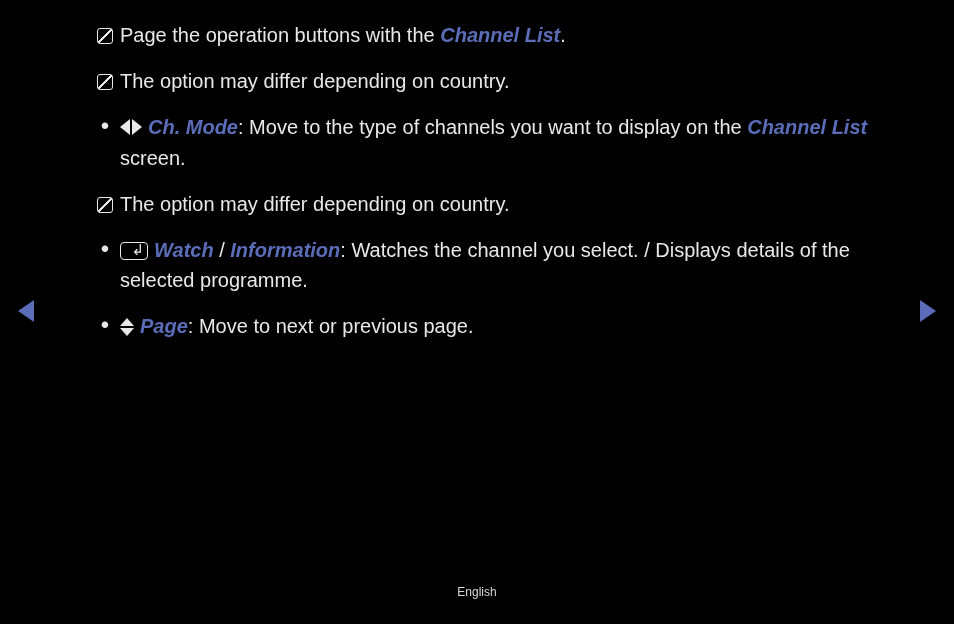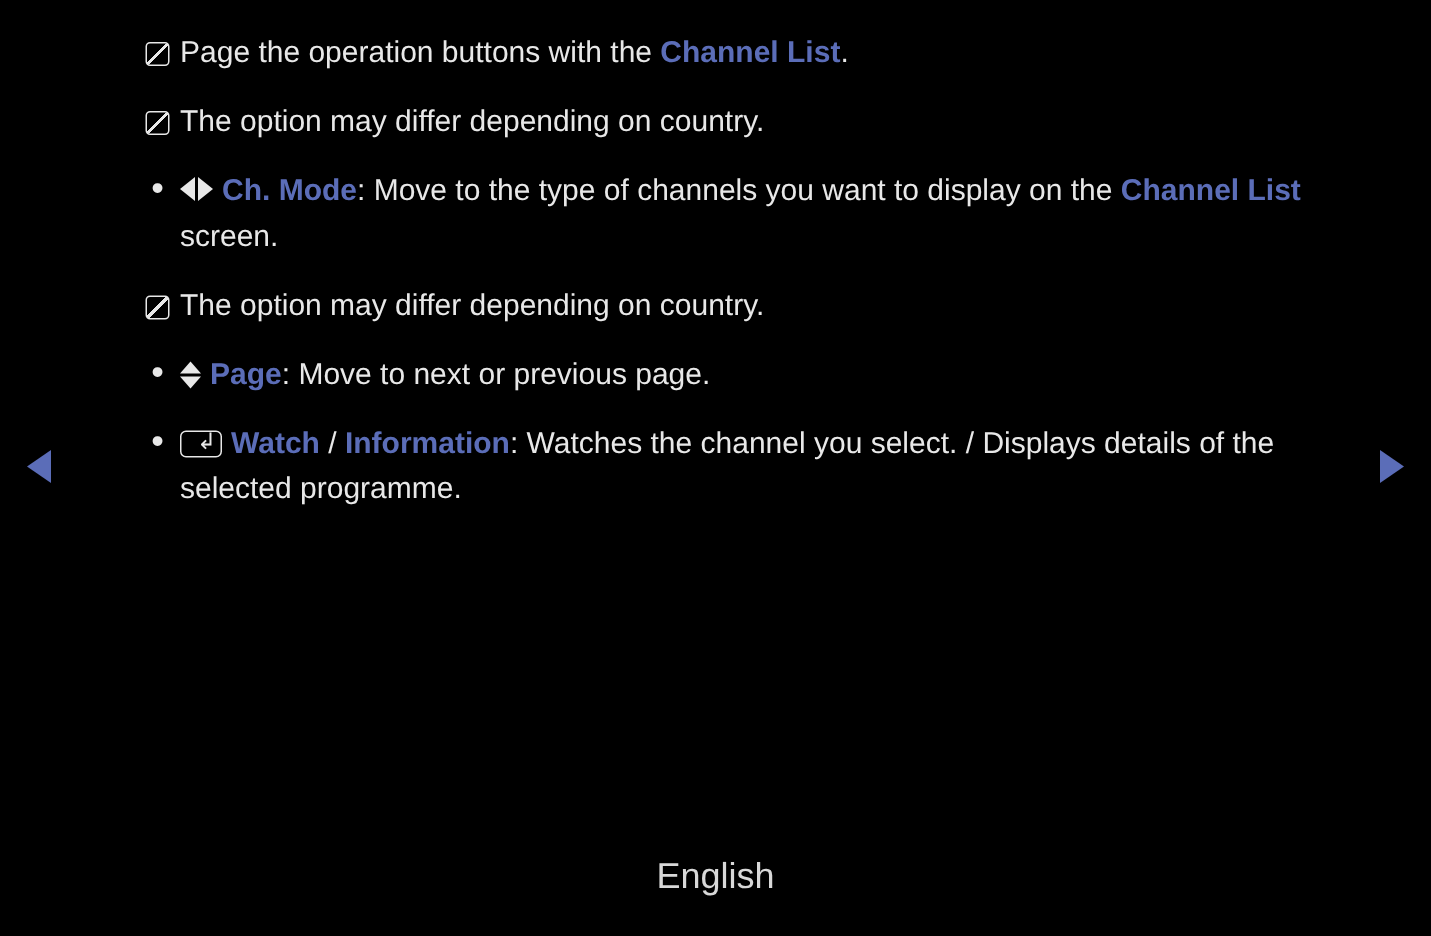--- a/index.html
+++ b/index.html
@@ -44,20 +44,21 @@
       position: relative;
       margin-top: 6px;
       background: linear-gradient(135deg, transparent 45%, #e8e8e8 45%, #e8e8e8 55%, transparent 55%);
     }
     .body {
       flex: 1;
     }
     .hl {
       color: #5b6db8;
       font-weight: 600;
+      font-style: italic;
     }
     .badge {
       display: inline-flex;
       width: 18px;
       height: 18px;
       align-items: center;
       justify-content: center;
       font-size: 14px;
       font-weight: 700;
       vertical-align: -1px;
@@ -139,21 +140,21 @@
       right: 18px;
       border-top: 11px solid transparent;
       border-bottom: 11px solid transparent;
       border-left: 16px solid #5b6db8;
     }
     .footer {
       position: absolute;
       bottom: 25px;
       width: 100%;
       text-align: center;
-      font-size: 24px;
+      font-size: 12px;
       color: #d8d8d8;
     }
   </style>
 </head>
 <body>
 
 <div class="nav-left"></div>
 <div class="nav-right"></div>
 
 <div class="content">
@@ -174,21 +175,21 @@
       <div class="body"><span class="arrow-left-right"><span class="tri-l"></span><span class="tri-r"></span></span><span class="hl">Ch. Mode</span><span>: Move to the type of channels you want to display on the </span><span class="hl">Channel List</span><span> screen.</span></div>
     </div>
     <div class="row">
       <div class="marker">
         <div class="note-icon"></div>
       </div>
       <div class="body"><span>The option may differ depending on country.</span></div>
     </div>
     <div class="row">
       <div class="marker bullet"></div>
-      <div class="body"><span class="updown-icon"><span class="updown-up"></span><span class="updown-down"></span></span><span class="hl">Page</span><span>: Move to next or previous page.</span></div>
+      <div class="body"><span class="enter-icon"></span><span class="hl">Watch</span><span> / </span><span class="hl">Information</span><span>: Watches the channel you select. / Displays details of the selected programme.</span></div>
     </div>
     <div class="row">
       <div class="marker bullet"></div>
-      <div class="body"><span class="enter-icon"></span><span class="hl">Watch</span><span> / </span><span class="hl">Information</span><span>: Watches the channel you select. / Displays details of the selected programme.</span></div>
+      <div class="body"><span class="updown-icon"><span class="updown-up"></span><span class="updown-down"></span></span><span class="hl">Page</span><span>: Move to next or previous page.</span></div>
     </div>
   </div>
 
 <div class="footer">English</div>
 
 </body></html>

